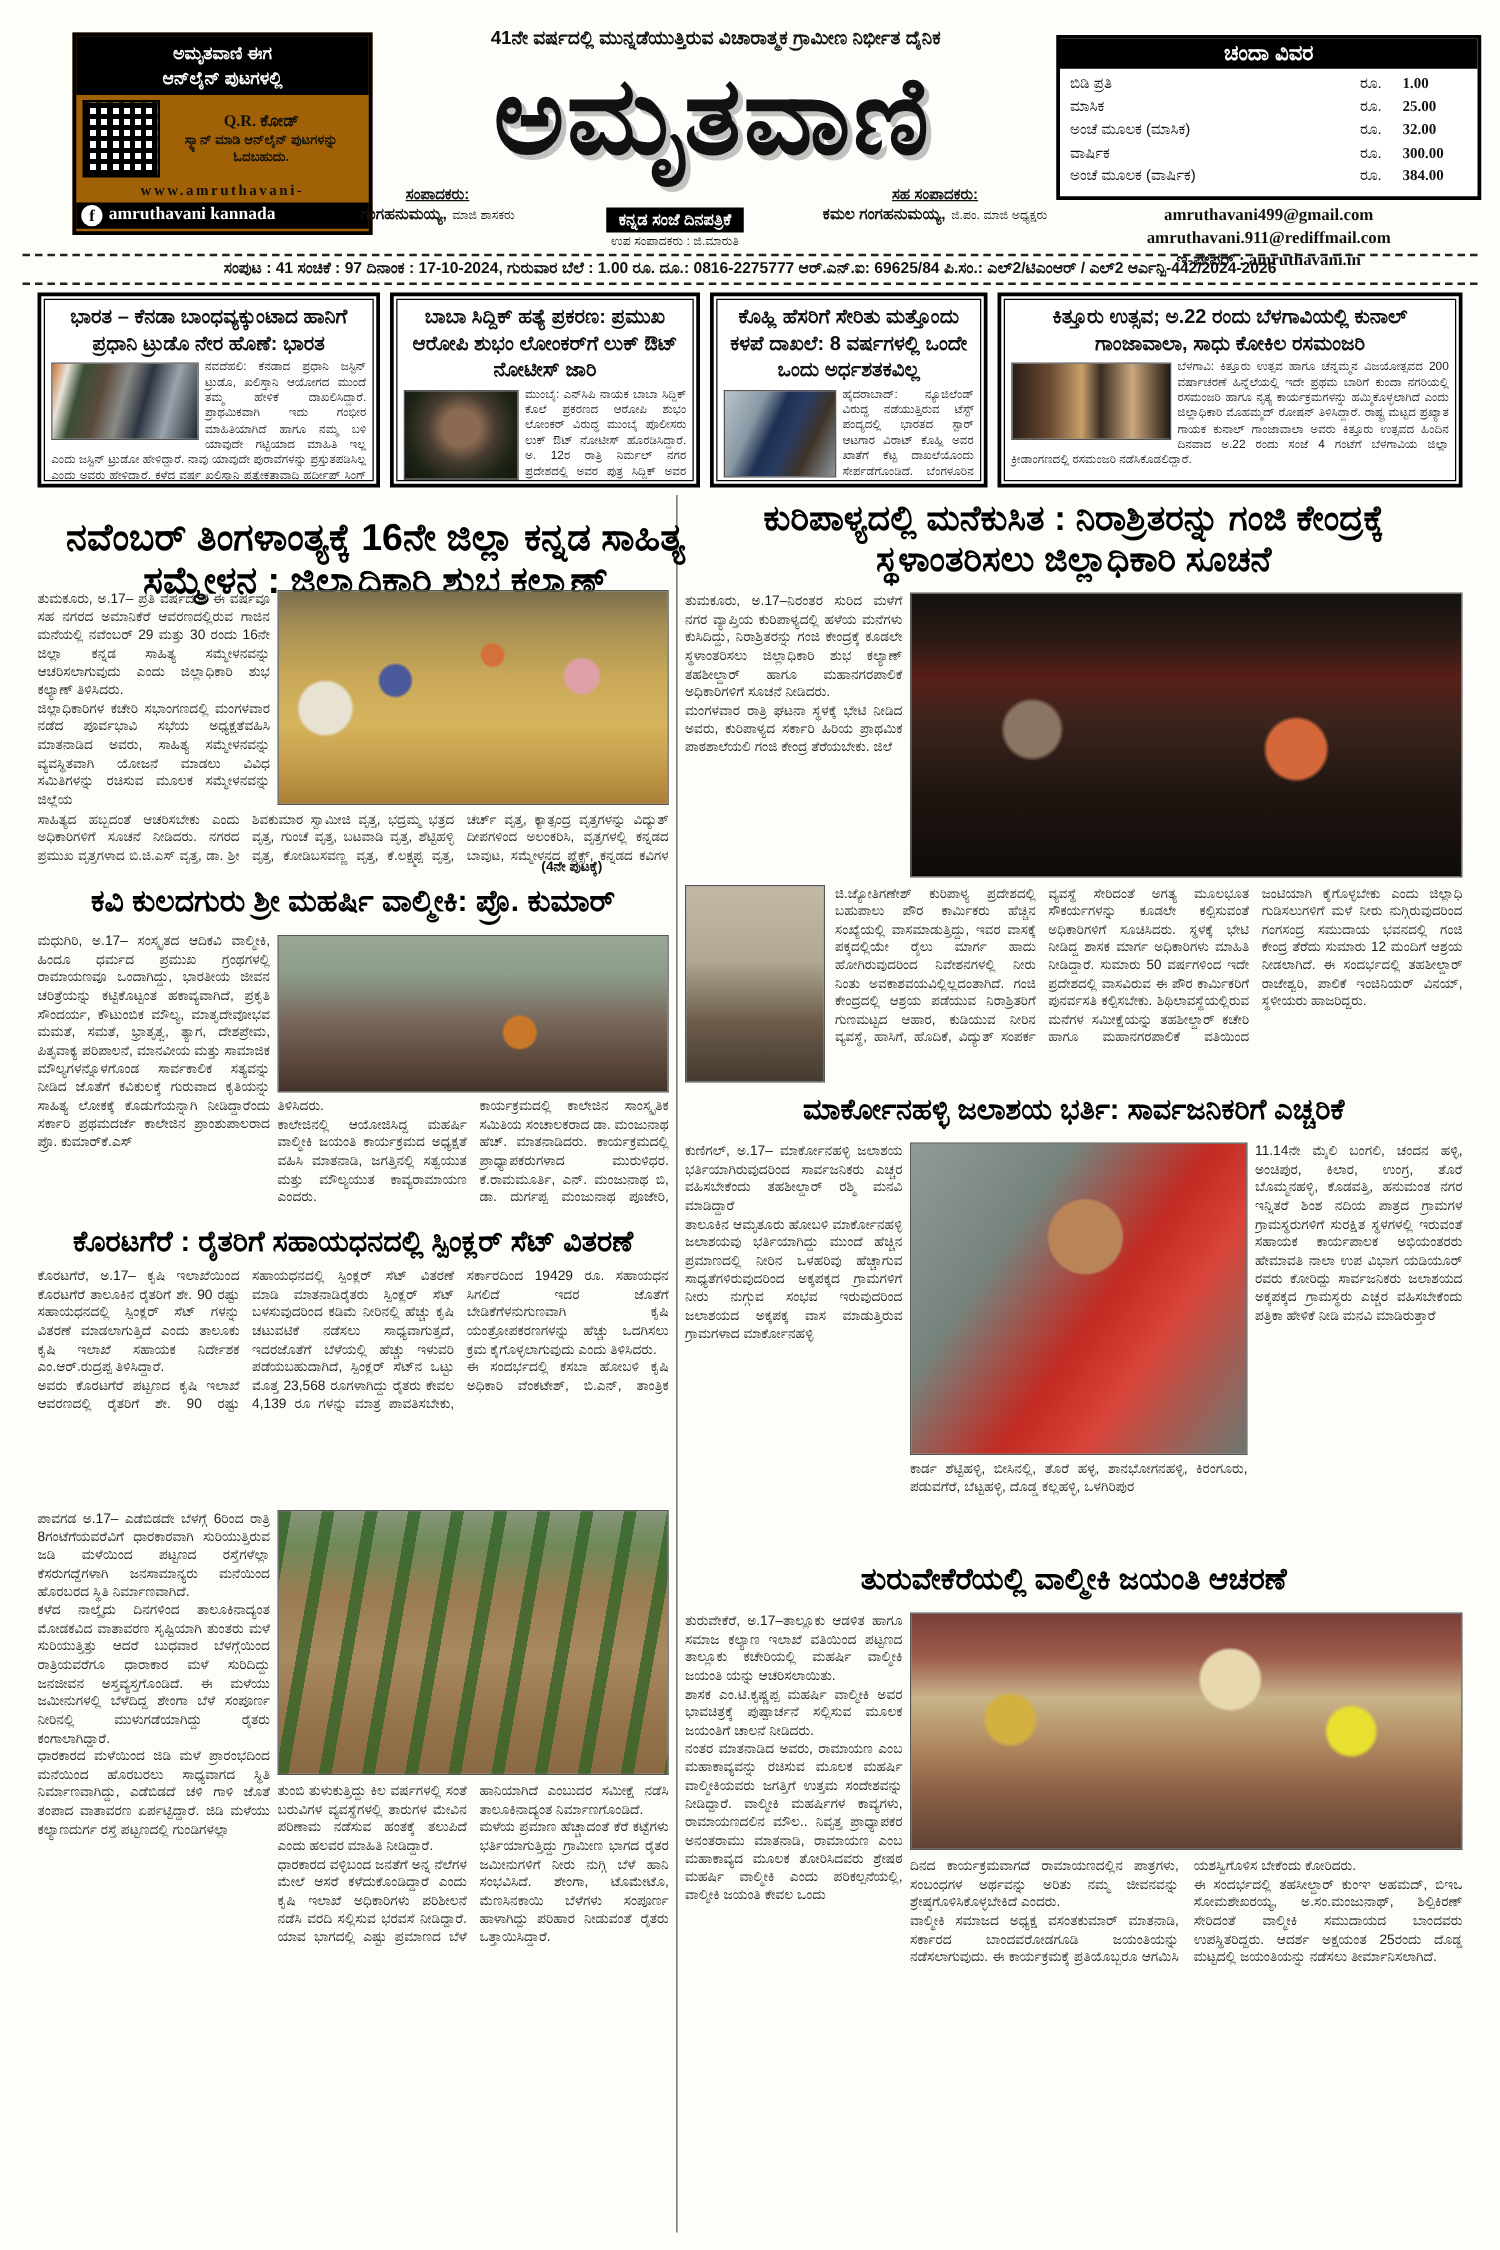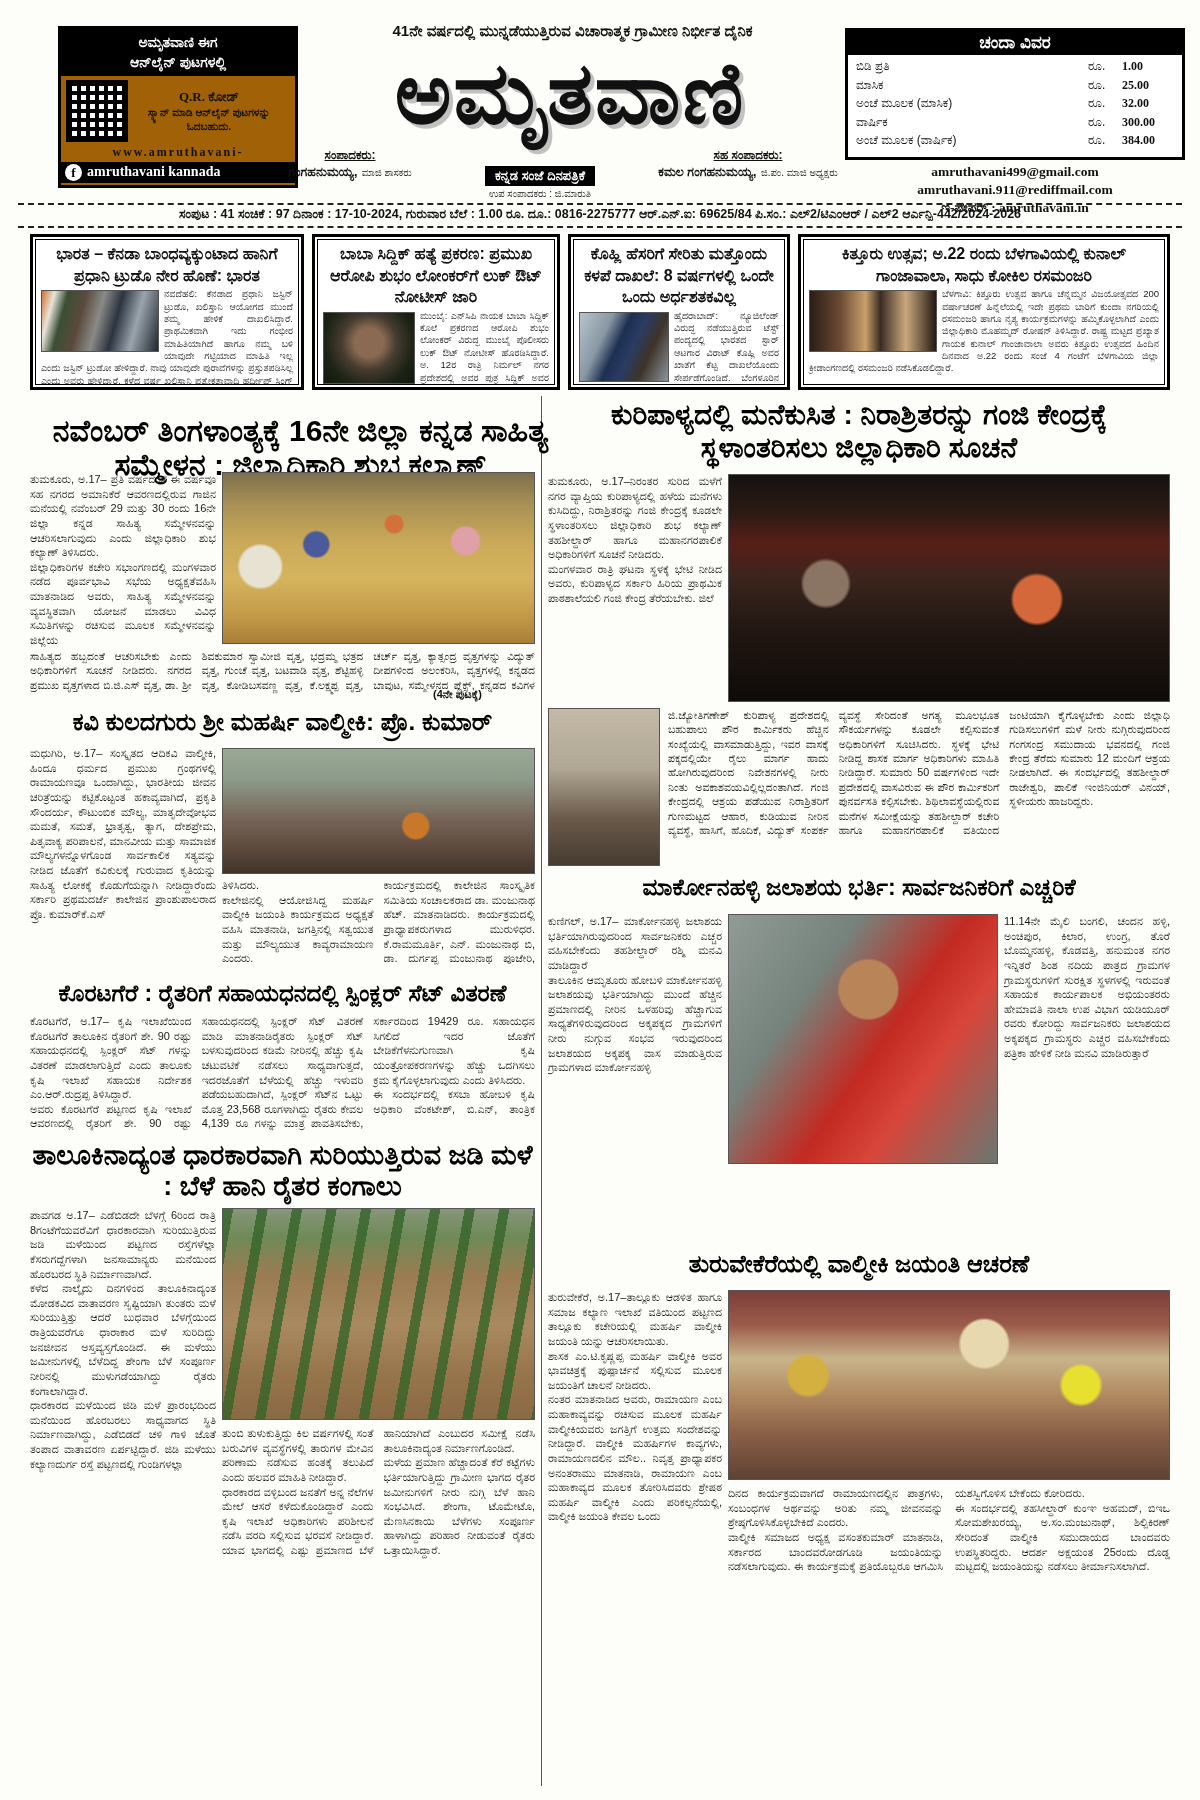--- a/index.html
+++ b/index.html
@@ -230,21 +230,20 @@
   <div class="abs photo ph-valmiki-group" style="left:222px; top:748px; width:313px; height:126px;"></div>
   <div class="abs bodytext jt pre" style="left:222px; top:878px; width:313px; height:96px; overflow:hidden; columns:2; column-gap:10px;">ತಿಳಿಸಿದರು.
 ಕಾಲೇಜಿನಲ್ಲಿ ಆಯೋಜಿಸಿದ್ದ ಮಹರ್ಷಿ ವಾಲ್ಮೀಕಿ ಜಯಂತಿ ಕಾರ್ಯಕ್ರಮದ ಅಧ್ಯಕ್ಷತೆ ವಹಿಸಿ ಮಾತನಾಡಿ, ಜಗತ್ತಿನಲ್ಲಿ ಸತ್ವಯುತ ಮತ್ತು ಮೌಲ್ಯಯುತ ಕಾವ್ಯರಾಮಾಯಣ ಎಂದರು.
 ಕಾರ್ಯಕ್ರಮದಲ್ಲಿ ಕಾಲೇಜಿನ ಸಾಂಸ್ಕೃತಿಕ ಸಮಿತಿಯ ಸಂಚಾಲಕರಾದ ಡಾ. ಮಂಜುನಾಥ ಹೆಚ್. ಮಾತನಾಡಿದರು. ಕಾರ್ಯಕ್ರಮದಲ್ಲಿ ಪ್ರಾಧ್ಯಾಪಕರುಗಳಾದ ಮುರುಳಿಧರ. ಕೆ.ರಾಮಮೂರ್ತಿ, ಎನ್. ಮಂಜುನಾಥ ಬಿ, ಡಾ. ದುರ್ಗಪ್ಪ ಮಂಜುನಾಥ ಪೂಜೇರಿ, ಸುರೇಶ್,ರಹಮತ್, ವೆಂಕಟಸ್ವಾಮಿ, ಮೀನಾಕ್ಷಿ, ಸುನಂದಮ್ಮ ಹಾಗೂ ವಿದ್ಯಾರ್ಥಿಗಳು ಭಾಗವಹಿಸಿದ್ದರು.</div>
 
   <div class="abs headline" style="left:30px; top:980px; width:505px; font-size:23px;">ಕೊರಟಗೆರೆ : ರೈತರಿಗೆ ಸಹಾಯಧನದಲ್ಲಿ ಸ್ಪಿಂಕ್ಲರ್ ಸೆಟ್ ವಿತರಣೆ</div>
   <div class="abs bodytext jt pre" style="left:30px; top:1014px; width:505px; height:120px; overflow:hidden; columns:3; column-gap:10px;">ಕೊರಟಗೆರೆ, ಅ.17– ಕೃಷಿ ಇಲಾಖೆಯಿಂದ ಕೊರಟಗೆರೆ ತಾಲೂಕಿನ ರೈತರಿಗೆ ಶೇ. 90 ರಷ್ಟು ಸಹಾಯಧನದಲ್ಲಿ ಸ್ಪಿಂಕ್ಲರ್ ಸೆಟ್ ಗಳನ್ನು ವಿತರಣೆ ಮಾಡಲಾಗುತ್ತಿದೆ ಎಂದು ತಾಲೂಕು ಕೃಷಿ ಇಲಾಖೆ ಸಹಾಯಕ ನಿರ್ದೇಶಕ ಎಂ.ಆರ್.ರುದ್ರಪ್ಪ ತಿಳಿಸಿದ್ದಾರೆ.
 ಅವರು ಕೊರಟಗೆರೆ ಪಟ್ಟಣದ ಕೃಷಿ ಇಲಾಖೆ ಆವರಣದಲ್ಲಿ ರೈತರಿಗೆ ಶೇ. 90 ರಷ್ಟು ಸಹಾಯಧನದಲ್ಲಿ ಸ್ಪಿಂಕ್ಲರ್ ಸೆಟ್ ವಿತರಣೆ ಮಾಡಿ ಮಾತನಾಡಿರೈತರು ಸ್ಪಿಂಕ್ಲರ್ ಸೆಟ್ ಬಳಸುವುದರಿಂದ ಕಡಿಮೆ ನೀರಿನಲ್ಲಿ ಹೆಚ್ಚು ಕೃಷಿ ಚಟುವಟಿಕೆ ನಡೆಸಲು ಸಾಧ್ಯವಾಗುತ್ತದೆ, ಇದರಜೊತೆಗೆ ಬೆಳೆಯಲ್ಲಿ ಹೆಚ್ಚು ಇಳುವರಿ ಪಡೆಯಬಹುದಾಗಿದೆ, ಸ್ಪಿಂಕ್ಲರ್ ಸೆಟ್‌ನ ಒಟ್ಟು ಮೊತ್ತ 23,568 ರೂಗಳಾಗಿದ್ದು ರೈತರು ಕೇವಲ 4,139 ರೂ ಗಳನ್ನು ಮಾತ್ರ ಪಾವತಿಸಬೇಕು, ಸರ್ಕಾರದಿಂದ 19429 ರೂ. ಸಹಾಯಧನ ಸಿಗಲಿದೆ ಇದರ ಜೊತೆಗೆ ಬೇಡಿಕೆಗೆಳನುಗುಣವಾಗಿ ಕೃಷಿ ಯಂತ್ರೋಪಕರಣಗಳನ್ನು ಹೆಚ್ಚು ಒದಗಿಸಲು ಕ್ರಮ ಕೈಗೊಳ್ಳಲಾಗುವುದು ಎಂದು ತಿಳಿಸಿದರು.
 ಈ ಸಂದರ್ಭದಲ್ಲಿ ಕಸಬಾ ಹೋಬಳಿ ಕೃಷಿ ಅಧಿಕಾರಿ ವೆಂಕಟೇಶ್, ಬಿ.ಎನ್, ತಾಂತ್ರಿಕ ವ್ಯವಸ್ಥಾಪಕ ಜಗನ್ನಾಥ್ ಸೇರಿದಂತೆ ಫಲಾನುಭವಿ ರೈತರು ಹಾಜರಿದ್ದರು.</div>
 
-  <div class="abs headline" style="left:30px; top:1140px; width:505px; font-size:27px; line-height:1.15;">ತಾಲೂಕಿನಾದ್ಯಂತ ಧಾರಕಾರವಾಗಿ ಸುರಿಯುತ್ತಿರುವ ಜಡಿ ಮಳೆ : ಬೆಳೆ ಹಾನಿ ರೈತರ ಕಂಗಾಲು</div>
   <div class="abs bodytext jt pre" style="left:30px; top:1208px; width:186px; height:576px; overflow:hidden;">ಪಾವಗಡ ಅ.17– ಎಡೆಬಿಡದೇ ಬೆಳಗ್ಗೆ 6ರಿಂದ ರಾತ್ರಿ 8ಗಂಟೆಗೆಯವರೆವಿಗೆ ಧಾರಕಾರವಾಗಿ ಸುರಿಯುತ್ತಿರುವ ಜಡಿ ಮಳೆಯಿಂದ ಪಟ್ಟಣದ ರಸ್ತೆಗಳೆಲ್ಲಾ ಕೆಸರುಗದ್ದೆಗಳಾಗಿ ಜನಸಾಮಾನ್ಯರು ಮನೆಯಿಂದ ಹೊರಬರದ ಸ್ಥಿತಿ ನಿರ್ಮಾಣವಾಗಿದೆ.
 ಕಳೆದ ನಾಲ್ಕೈದು ದಿನಗಳಿಂದ ತಾಲೂಕಿನಾದ್ಯಂತ ಮೋಡಕವಿದ ವಾತಾವರಣ ಸೃಷ್ಟಿಯಾಗಿ ತುಂತರು ಮಳೆ ಸುರಿಯುತ್ತಿತ್ತು ಆದರೆ ಬುಧವಾರ ಬೆಳಗ್ಗೆಯಿಂದ ರಾತ್ರಿಯವರೆಗೂ ಧಾರಾಕಾರ ಮಳೆ ಸುರಿದಿದ್ದು ಜನಜೀವನ ಅಸ್ತವ್ಯಸ್ತಗೊಂಡಿದೆ. ಈ ಮಳೆಯು ಜಮೀನುಗಳಲ್ಲಿ ಬೆಳೆದಿದ್ದ ಶೇಂಗಾ ಬೆಳೆ ಸಂಪೂರ್ಣ ನೀರಿನಲ್ಲಿ ಮುಳುಗಡೆಯಾಗಿದ್ದು ರೈತರು ಕಂಗಾಲಾಗಿದ್ದಾರೆ.
 ಧಾರಕಾರದ ಮಳೆಯಿಂದ ಜಿಡಿ ಮಳೆ ಪ್ರಾರಂಭದಿಂದ ಮನೆಯಿಂದ ಹೊರಬರಲು ಸಾಧ್ಯವಾಗದ ಸ್ಥಿತಿ ನಿರ್ಮಾಣವಾಗಿದ್ದು, ಎಡೆಬಿಡದೆ ಚಳಿ ಗಾಳಿ ಜೊತೆ ತಂಪಾದ ವಾತಾವರಣ ಏರ್ಪಟ್ಟಿದ್ದಾರೆ. ಜಿಡಿ ಮಳೆಯು ಕಲ್ಯಾಣದುರ್ಗ ರಸ್ತೆ ಪಟ್ಟಣದಲ್ಲಿ ಗುಂಡಿಗಳಲ್ಲಾ</div>
   <div class="abs photo ph-flood" style="left:222px; top:1208px; width:313px; height:212px;"></div>
   <div class="abs headline" style="left:548px; top:398px; width:622px; font-size:28px; line-height:1.18;">ಕುರಿಪಾಳ್ಯದಲ್ಲಿ ಮನೆಕುಸಿತ : ನಿರಾಶ್ರಿತರನ್ನು ಗಂಜಿ ಕೇಂದ್ರಕ್ಕೆ ಸ್ಥಳಾಂತರಿಸಲು ಜಿಲ್ಲಾಧಿಕಾರಿ ಸೂಚನೆ</div>
 
   <div class="abs bodytext jt pre" style="left:222px; top:1426px; width:313px; height:358px; overflow:hidden; columns:2; column-gap:10px;">ತುಂಬಿ ತುಳುಕುತ್ತಿದ್ದು ಕಿಲ ವರ್ಷಗಳಲ್ಲಿ ಸಂತೆ ಬರುವಿಗಳ ವ್ಯವಸ್ಥೆಗಳಲ್ಲಿ ತಾರುಗಳ ಮೇವಿನ ಪರಿಣಾಮ ನಡೆಸುವ ಹಂತಕ್ಕೆ ತಲುಪಿದೆ ಎಂದು ಹಲವರ ಮಾಹಿತಿ ನೀಡಿದ್ದಾರೆ.
 ಧಾರಕಾರದ ವಳ್ಳಿಬಂದ ಜನತೆಗೆ ಅನ್ನ ನೆಲೆಗಳ ಮೇಲೆ ಆಸರೆ ಕಳೆದುಕೊಂಡಿದ್ದಾರೆ ಎಂದು ಕೃಷಿ ಇಲಾಖೆ ಅಧಿಕಾರಿಗಳು ಪರಿಶೀಲನೆ ನಡೆಸಿ ವರದಿ ಸಲ್ಲಿಸುವ ಭರವಸೆ ನೀಡಿದ್ದಾರೆ. ಯಾವ ಭಾಗದಲ್ಲಿ ಎಷ್ಟು ಪ್ರಮಾಣದ ಬೆಳೆ ಹಾನಿಯಾಗಿದೆ ಎಂಬುದರ ಸಮೀಕ್ಷೆ ನಡೆಸಿ ತಾಲೂಕಿನಾದ್ಯಂತ ನಿರ್ಮಾಣಗೊಂಡಿದೆ.
 ಮಳೆಯ ಪ್ರಮಾಣ ಹೆಚ್ಚಾದಂತೆ ಕೆರೆ ಕಟ್ಟೆಗಳು ಭರ್ತಿಯಾಗುತ್ತಿದ್ದು ಗ್ರಾಮೀಣ ಭಾಗದ ರೈತರ ಜಮೀನುಗಳಿಗೆ ನೀರು ನುಗ್ಗಿ ಬೆಳೆ ಹಾನಿ ಸಂಭವಿಸಿದೆ. ಶೇಂಗಾ, ಟೊಮೇಟೊ, ಮೆಣಸಿನಕಾಯಿ ಬೆಳೆಗಳು ಸಂಪೂರ್ಣ ಹಾಳಾಗಿದ್ದು ಪರಿಹಾರ ನೀಡುವಂತೆ ರೈತರು ಒತ್ತಾಯಿಸಿದ್ದಾರೆ.</div>
 
@@ -252,20 +251,21 @@
 ಮಂಗಳವಾರ ರಾತ್ರಿ ಘಟನಾ ಸ್ಥಳಕ್ಕೆ ಭೇಟಿ ನೀಡಿದ ಅವರು, ಕುರಿಪಾಳ್ಯದ ಸರ್ಕಾರಿ ಹಿರಿಯ ಪ್ರಾಥಮಿಕ ಪಾಠಶಾಲೆಯಲಿ ಗಂಜಿ ಕೇಂದ್ರ ತೆರೆಯಬೇಕು. ಜಿಲೆ</div>
   <div class="abs photo ph-housefall" style="left:728px; top:474px; width:442px; height:228px;"></div>
 
   <div class="abs photo ph-standing" style="left:548px; top:708px; width:112px; height:158px;"></div>
   <div class="abs bodytext jt" style="left:668px; top:708px; width:502px; height:160px; overflow:hidden; columns:3; column-gap:10px; font-size:10.8px;">ಜಿ.ಜ್ಯೋತಿಗಣೇಶ್ ಕುರಿಪಾಳ್ಯ ಪ್ರದೇಶದಲ್ಲಿ ಬಹುಪಾಲು ಪೌರ ಕಾರ್ಮಿಕರು ಹೆಚ್ಚಿನ ಸಂಖ್ಯೆಯಲ್ಲಿ ವಾಸಮಾಡುತ್ತಿದ್ದು, ಇವರ ವಾಸಕ್ಕೆ ಪಕ್ಕದಲ್ಲಿಯೇ ರೈಲು ಮಾರ್ಗ ಹಾದು ಹೋಗಿರುವುದರಿಂದ ನಿವೇಶನಗಳಲ್ಲಿ ನೀರು ನಿಂತು ಅವಕಾಶವಯವಿಲ್ಲಿಲ್ಲದಂತಾಗಿದೆ. ಗಂಜಿ ಕೇಂದ್ರದಲ್ಲಿ ಆಶ್ರಯ ಪಡೆಯುವ ನಿರಾಶ್ರಿತರಿಗೆ ಗುಣಮಟ್ಟದ ಆಹಾರ, ಕುಡಿಯುವ ನೀರಿನ ವ್ಯವಸ್ಥೆ, ಹಾಸಿಗೆ, ಹೊದಿಕೆ, ವಿದ್ಯುತ್ ಸಂಪರ್ಕ ವ್ಯವಸ್ಥೆ ಸೇರಿದಂತೆ ಅಗತ್ಯ ಮೂಲಭೂತ ಸೌಕರ್ಯಗಳನ್ನು ಕೂಡಲೇ ಕಲ್ಪಿಸುವಂತೆ ಅಧಿಕಾರಿಗಳಿಗೆ ಸೂಚಿಸಿದರು. ಸ್ಥಳಕ್ಕೆ ಭೇಟಿ ನೀಡಿದ್ದ ಶಾಸಕ ಮಾರ್ಗ ಅಧಿಕಾರಿಗಳು ಮಾಹಿತಿ ನೀಡಿದ್ದಾರೆ. ಸುಮಾರು 50 ವರ್ಷಗಳಿಂದ ಇದೇ ಪ್ರದೇಶದಲ್ಲಿ ವಾಸವಿರುವ ಈ ಪೌರ ಕಾರ್ಮಿಕರಿಗೆ ಪುನರ್ವಸತಿ ಕಲ್ಪಿಸಬೇಕು. ಶಿಥಿಲಾವಸ್ಥೆಯಲ್ಲಿರುವ ಮನೆಗಳ ಸಮೀಕ್ಷೆಯನ್ನು ತಹಶೀಲ್ದಾರ್ ಕಚೇರಿ ಹಾಗೂ ಮಹಾನಗರಪಾಲಿಕೆ ವತಿಯಿಂದ ಜಂಟಿಯಾಗಿ ಕೈಗೊಳ್ಳಬೇಕು ಎಂದು ಜಿಲ್ಲಾಧಿ ಗುಡಿಸಲುಗಳಿಗೆ ಮಳೆ ನೀರು ನುಗ್ಗಿರುವುದರಿಂದ ಗಂಗಸಂದ್ರ ಸಮುದಾಯ ಭವನದಲ್ಲಿ ಗಂಜಿ ಕೇಂದ್ರ ತೆರೆದು ಸುಮಾರು 12 ಮಂದಿಗೆ ಆಶ್ರಯ ನೀಡಲಾಗಿದೆ. ಈ ಸಂದರ್ಭದಲ್ಲಿ ತಹಶೀಲ್ದಾರ್ ರಾಜೇಶ್ವರಿ, ಪಾಲಿಕೆ ಇಂಜಿನಿಯರ್ ವಿನಯ್, ಸ್ಥಳೀಯರು ಹಾಜರಿದ್ದರು.</div>
 
   <div class="abs headline" style="left:548px; top:874px; width:622px; font-size:23px;">ಮಾರ್ಕೋನಹಳ್ಳಿ ಜಲಾಶಯ ಭರ್ತಿ: ಸಾರ್ವಜನಿಕರಿಗೆ ಎಚ್ಚರಿಕೆ</div>
   <div class="abs bodytext jt pre" style="left:548px; top:914px; width:174px; height:330px; overflow:hidden;">ಕುಣಿಗಲ್, ಅ.17– ಮಾರ್ಕೋನಹಳ್ಳಿ ಜಲಾಶಯ ಭರ್ತಿಯಾಗಿರುವುದರಿಂದ ಸಾರ್ವಜನಿಕರು ಎಚ್ಚರ ವಹಿಸಬೇಕೆಂದು ತಹಶೀಲ್ದಾರ್ ರಶ್ಮಿ ಮನವಿ ಮಾಡಿದ್ದಾರೆ
 ತಾಲೂಕಿನ ಆಮೃತೂರು ಹೋಬಳಿ ಮಾರ್ಕೋನಹಳ್ಳಿ ಜಲಾಶಯವು ಭರ್ತಿಯಾಗಿದ್ದು ಮುಂದೆ ಹೆಚ್ಚಿನ ಪ್ರಮಾಣದಲ್ಲಿ ನೀರಿನ ಒಳಹರಿವು ಹೆಚ್ಚಾಗುವ ಸಾಧ್ಯತೆಗಳಿರುವುದರಿಂದ ಅಕ್ಕಪಕ್ಕದ ಗ್ರಾಮಗಳಿಗೆ ನೀರು ನುಗ್ಗುವ ಸಂಭವ ಇರುವುದರಿಂದ ಜಲಾಶಯದ ಅಕ್ಕಪಕ್ಕ ವಾಸ ಮಾಡುತ್ತಿರುವ ಗ್ರಾಮಗಳಾದ ಮಾರ್ಕೋನಹಳ್ಳಿ</div>
   <div class="abs photo ph-woman" style="left:728px; top:914px; width:270px; height:250px;"></div>
+  <div class="abs bodytext jt" style="left:728px; top:1168px; width:270px; height:76px; overflow:hidden;">ಕಾರ್ಡ ಶೆಟ್ಟಿಹಳ್ಳಿ, ಬೀಸಿನಲ್ಲಿ, ತೊರೆ ಹಳ್ಳ, ಶಾನಭೋಗನಹಳ್ಳಿ, ಕಿರಂಗೂರು, ಪಡುವಗೆರೆ, ಬೆಟ್ಟಹಳ್ಳಿ, ದೊಡ್ಡ ಕಲ್ಲಹಳ್ಳಿ, ಒಳಗಿರಿಪುರ</div>
   <div class="abs bodytext jt pre" style="left:1004px; top:914px; width:166px; height:330px; overflow:hidden;">11.14ನೇ ಮೈಲಿ ಬಂಗಲಿ, ಚಂದನ ಹಳ್ಳಿ, ಅಂಚಿಪುರ, ಕಿಲಾರ, ಉಂಗ್ರ, ತೊರೆ ಬೊಮ್ಮನಹಳ್ಳಿ, ಕೊಡವತ್ತಿ, ಹನುಮಂತ ನಗರ ಇನ್ನಿತರೆ ಶಿಂಶ ನದಿಯ ಪಾತ್ರದ ಗ್ರಾಮಗಳ ಗ್ರಾಮಸ್ಥರುಗಳಿಗೆ ಸುರಕ್ಷಿತ ಸ್ಥಳಗಳಲ್ಲಿ ಇರುವಂತೆ ಸಹಾಯಕ ಕಾರ್ಯಪಾಲಕ ಅಭಿಯಂತರರು ಹೇಮಾವತಿ ನಾಲಾ ಉಪ ವಿಭಾಗ ಯಡಿಯೂರ್ ರವರು ಕೋರಿದ್ದು ಸಾರ್ವಜನಿಕರು ಜಲಾಶಯದ ಅಕ್ಕಪಕ್ಕದ ಗ್ರಾಮಸ್ಥರು ಎಚ್ಚರ ವಹಿಸಬೇಕೆಂದು ಪತ್ರಿಕಾ ಹೇಳಿಕೆ ನೀಡಿ ಮನವಿ ಮಾಡಿರುತ್ತಾರೆ</div>
 
   <div class="abs headline" style="left:548px; top:1250px; width:622px; font-size:24px;">ತುರುವೇಕೆರೆಯಲ್ಲಿ ವಾಲ್ಮೀಕಿ ಜಯಂತಿ ಆಚರಣೆ</div>
   <div class="abs bodytext jt pre" style="left:548px; top:1290px; width:174px; height:494px; overflow:hidden;">ತುರುವೇಕೆರೆ, ಅ.17–ತಾಲ್ಲೂಕು ಆಡಳಿತ ಹಾಗೂ ಸಮಾಜ ಕಲ್ಯಾಣ ಇಲಾಖೆ ವತಿಯಿಂದ ಪಟ್ಟಣದ ತಾಲ್ಲೂಕು ಕಚೇರಿಯಲ್ಲಿ ಮಹರ್ಷಿ ವಾಲ್ಮೀಕಿ ಜಯಂತಿ ಯನ್ನು ಆಚರಿಸಲಾಯಿತು.
 ಶಾಸಕ ಎಂ.ಟಿ.ಕೃಷ್ಣಪ್ಪ ಮಹರ್ಷಿ ವಾಲ್ಮೀಕಿ ಅವರ ಭಾವಚಿತ್ರಕ್ಕೆ ಪುಷ್ಪಾರ್ಚನೆ ಸಲ್ಲಿಸುವ ಮೂಲಕ ಜಯಂತಿಗೆ ಚಾಲನೆ ನೀಡಿದರು.
 ನಂತರ ಮಾತನಾಡಿದ ಅವರು, ರಾಮಾಯಣ ಎಂಬ ಮಹಾಕಾವ್ಯವನ್ನು ರಚಿಸುವ ಮೂಲಕ ಮಹರ್ಷಿ ವಾಲ್ಮೀಕಿಯವರು ಜಗತ್ತಿಗೆ ಉತ್ತಮ ಸಂದೇಶವನ್ನು ನೀಡಿದ್ದಾರೆ. ವಾಲ್ಮೀಕಿ ಮಹರ್ಷಿಗಳ ಕಾವ್ಯಗಳು, ರಾಮಾಯಣದಲಿನ ಮೌಲ.. ನಿವೃತ್ತ ಪ್ರಾಧ್ಯಾಪಕರ ಅನಂತರಾಮು ಮಾತನಾಡಿ, ರಾಮಾಯಣ ಎಂಬ ಮಹಾಕಾವ್ಯದ ಮೂಲಕ ತೋರಿಸಿದವರು ಶ್ರೇಷಠ ಮಹರ್ಷಿ ವಾಲ್ಮೀಕಿ ಎಂದು ಪರಿಕಲ್ಪನೆಯಲ್ಲಿ, ವಾಲ್ಮೀಕಿ ಜಯಂತಿ ಕೇವಲ ಒಂದು</div>
   <div class="abs photo ph-jayanti" style="left:728px; top:1290px; width:442px; height:190px;"></div>
   <div class="abs bodytext jt pre" style="left:728px; top:1486px; width:442px; height:298px; overflow:hidden; columns:2; column-gap:12px;">ದಿನದ ಕಾರ್ಯಕ್ರಮವಾಗದೆ ರಾಮಾಯಣದಲ್ಲಿನ ಪಾತ್ರಗಳು, ಸಂಬಂಧಗಳ ಅರ್ಥವನ್ನು ಅರಿತು ನಮ್ಮ ಜೀವನವನ್ನು ಶ್ರೇಷ್ಠಗೊಳಿಸಿಕೊಳ್ಳಬೇಕಿದೆ ಎಂದರು.
 ವಾಲ್ಮೀಕಿ ಸಮಾಜದ ಅಧ್ಯಕ್ಷ ವಸಂತಕುಮಾರ್ ಮಾತನಾಡಿ, ಸರ್ಕಾರದ ಬಾಂದವರೋಡಗೂಡಿ ಜಯಂತಿಯನ್ನು ನಡೆಸಲಾಗುವುದು. ಈ ಕಾರ್ಯಕ್ರಮಕ್ಕೆ ಪ್ರತಿಯೊಬ್ಬರೂ ಆಗಮಿಸಿ ಯಶಸ್ವಿಗೊಳಿಸ ಬೇಕೆಂದು ಕೋರಿದರು.
 ಈ ಸಂದರ್ಭದಲ್ಲಿ ತಹಸೀಲ್ದಾರ್ ಕುಂಞ ಅಹಮದ್, ಬಿಇಒ ಸೋಮಶೇಖರಯ್ಯ, ಅ.ಸಂ.ಮಂಜುನಾಥ್, ಶಿಲ್ಪಿಕಿರಣ್ ಸೇರಿದಂತೆ ವಾಲ್ಮೀಕಿ ಸಮುದಾಯದ ಬಾಂದವರು ಉಪಸ್ಥಿತರಿದ್ದರು. ಆದರ್ಶ ಅಕ್ಷಯಂತ 25ರಂದು ದೊಡ್ಡ ಮಟ್ಟದಲ್ಲಿ ಜಯಂತಿಯನ್ನು ನಡೆಸಲು ತೀರ್ಮಾನಿಸಲಾಗಿದೆ.</div>

